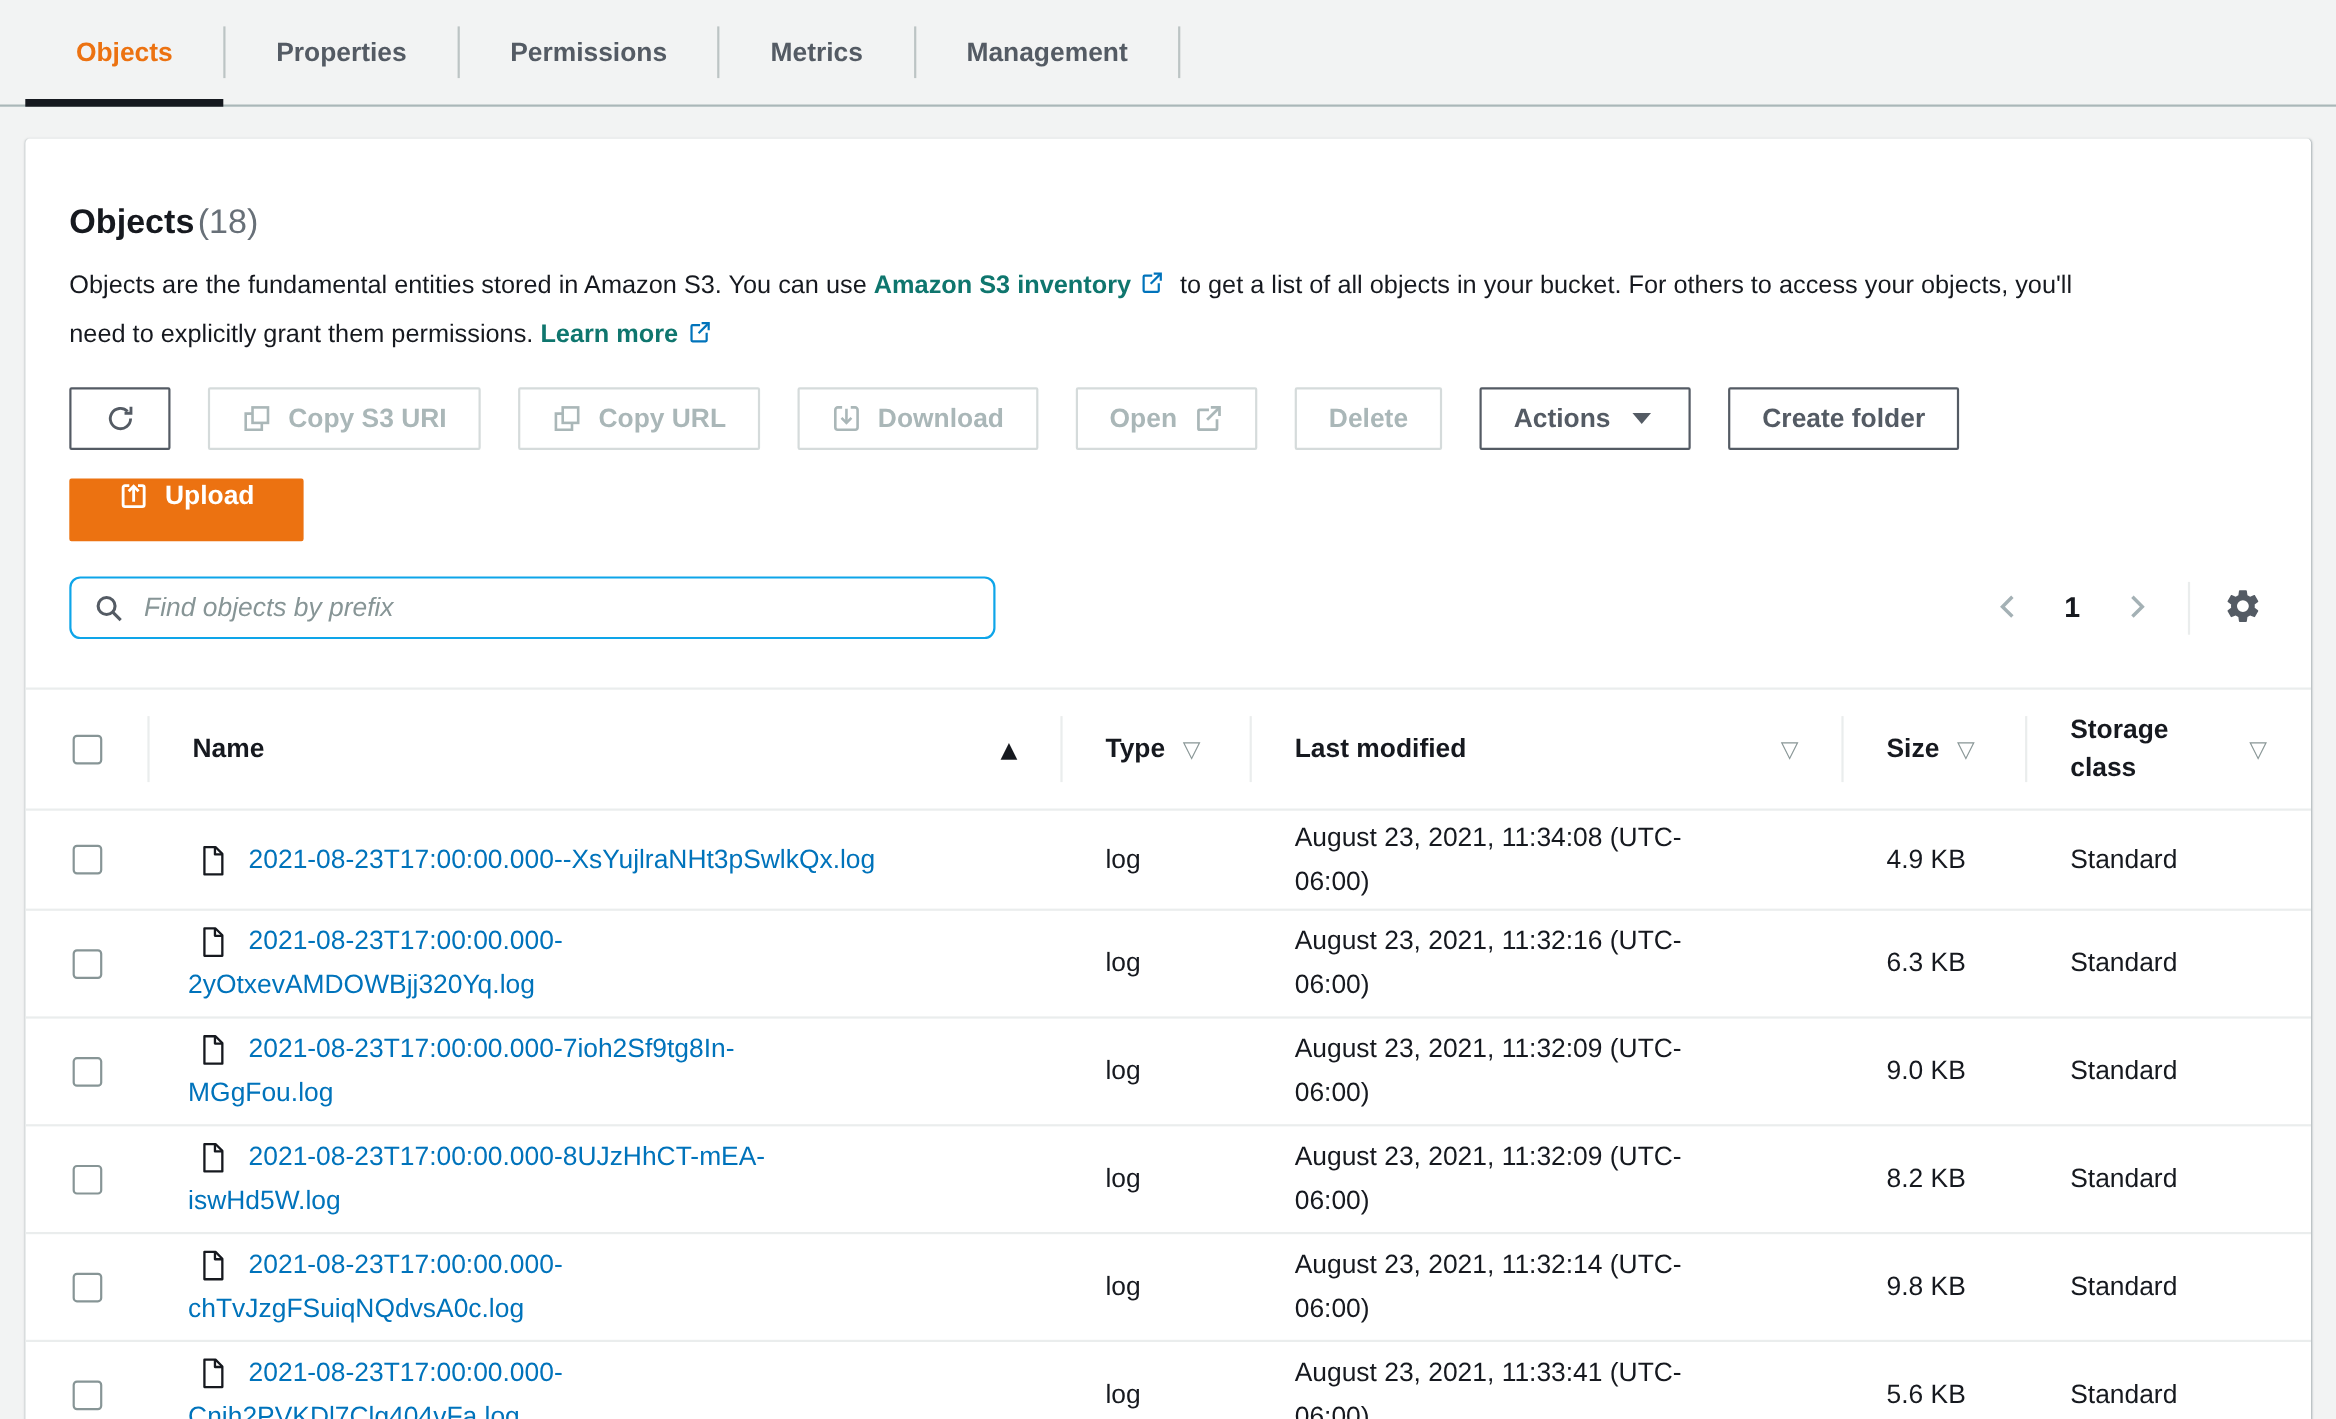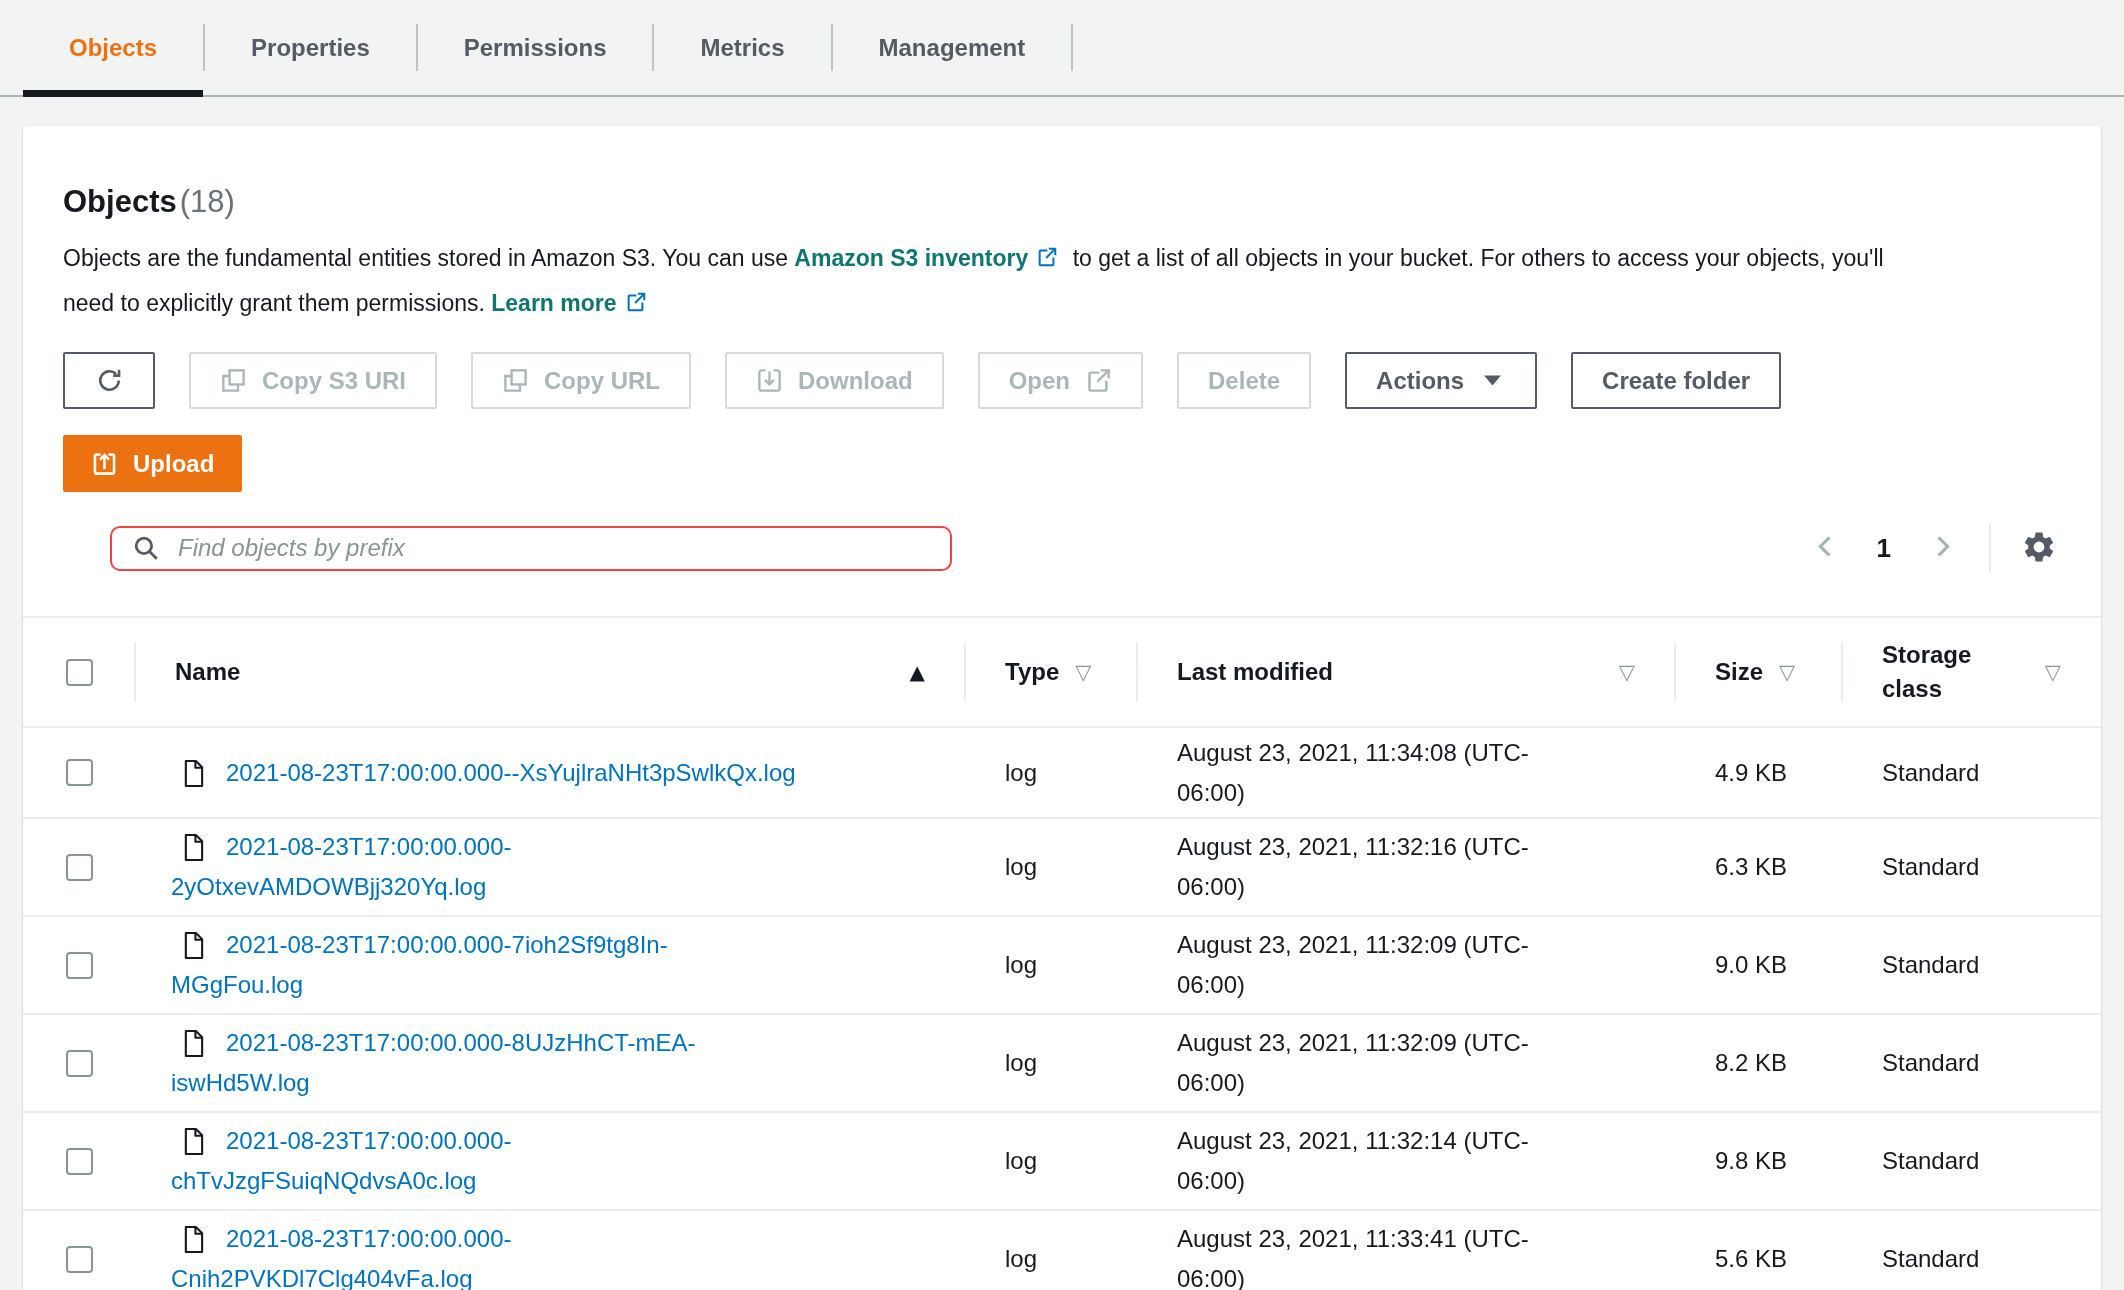--- a/index.html
+++ b/index.html
@@ -40,29 +40,29 @@
   .btn.disabled { border:2px solid #d5dbdb; color:#aab7b8; cursor:default; }
   .btn.icon-only { width:92px; padding:0; }
   .bicon { width:27px; height:27px; display:inline-flex; margin-right:15px; }
   .icon-only .bicon { margin:0; }
   .icon-after .bicon { order:2; margin:0 0 0 15px; }
   .bicon svg { width:100%; height:100%; }
   .caret { font-size:17px; }
 
   
   .upload-row { margin-top:26px; }
-  .upload-btn { display:inline-flex; align-items:center; height:57px; padding:0 26px;
+  .upload-btn { display:inline-flex; height:57px; padding:0 43px;
     background:#ec7211; border:2px solid #ec7211; border-radius:2px; color:#fff;
     font-size:24px; font-weight:700; cursor:pointer; font-family:inherit; }
   .upload-btn .bicon { color:#fff; }
 
   
   .controls { display:flex; align-items:center; justify-content:space-between; margin-top:32px; }
-  .searchbox { display:flex; align-items:center; width:842px; height:45px;
-    border:2px solid #ef4444; border-radius:10px; background:#fff; padding:0 20px;margin-left:47px; }
+  .searchbox { display:flex; align-items:center; width:842px; height:57px;
+    border:2px solid #0ea5e9; border-radius:10px; background:#fff; padding:0 20px; }
   .sicon { width:28px; height:28px; color:#545b64; margin-right:16px; flex:none; }
   .sicon svg { width:100%; height:100%; }
   .searchbox input { flex:1; border:none; outline:none; font-size:24px;
     font-family:inherit; color:#16191f; background:transparent; }
   .searchbox input::placeholder { color:#879596; font-style:italic; }
 
   .pager { display:flex; align-items:center; }
   .pg-btn { width:42px; height:42px; display:flex; align-items:center; justify-content:center;
     color:#a4b1b5; background:none; border:none; cursor:pointer; }
   .pg-btn svg { width:27px; height:27px; }

